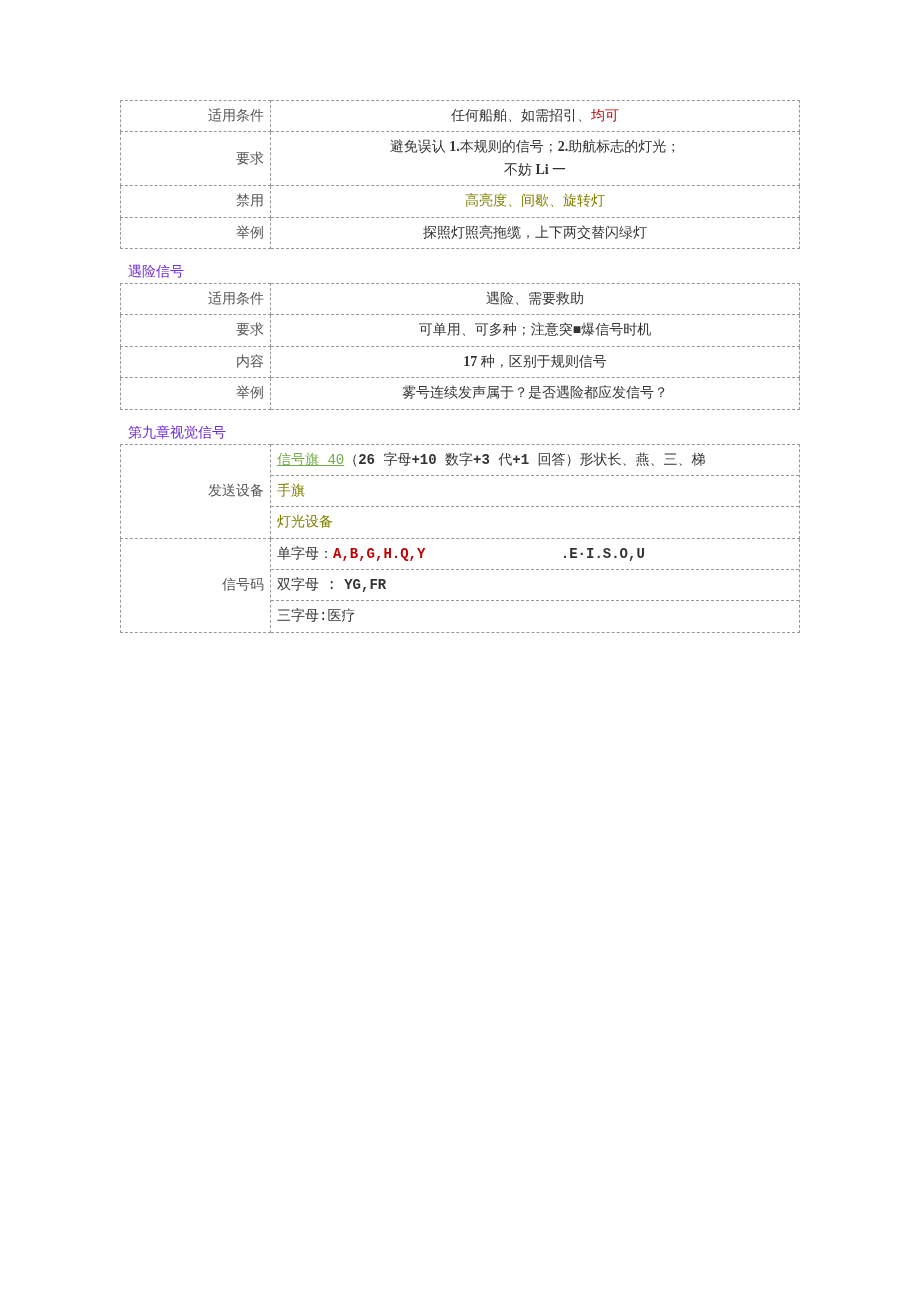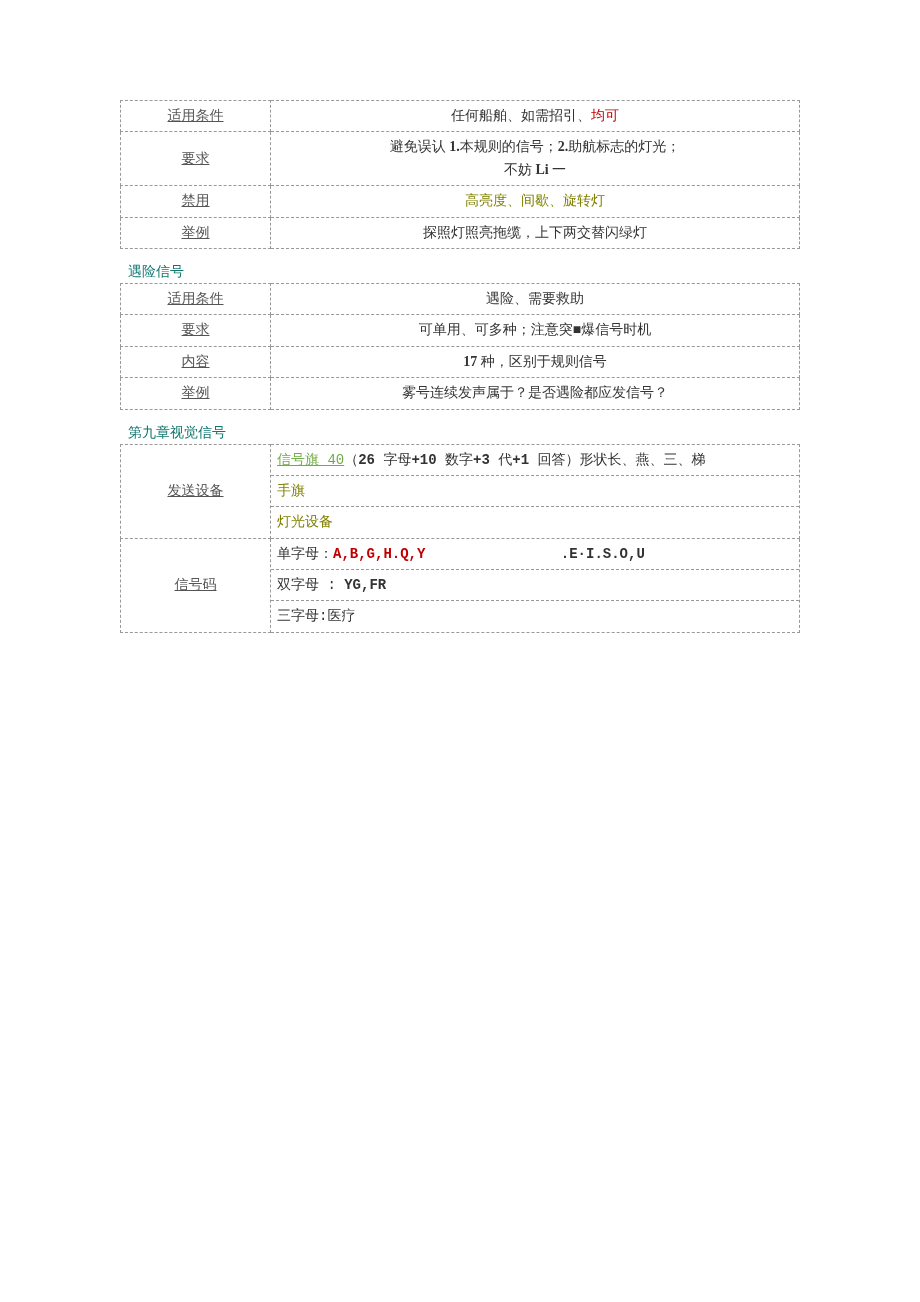--- a/index.html
+++ b/index.html
@@ -17,32 +17,31 @@
       margin-bottom: 4px;
     }
     td {
       border: 1px dashed #999;
       padding: 4px 6px;
       vertical-align: middle;
       line-height: 1.6;
     }
     .label-col {
       width: 150px;
-      text-align: center;
+      text-align: right;
       color: #555;
-      text-decoration: underline;
     }
     .content-col {
       text-align: center;
     }
     .content-center {
       text-align: center;
     }
     .section-title {
-      color: #0f766e;
+      color: #6d28d9;
       font-size: 14px;
       margin: 14px 0 2px 8px;
     }
     .bold { font-weight: bold; }
     .red { color: #c00000; }
     .olive { color: #808000; }
     .green-underline { color: #70AD47; text-decoration: underline; }
     .dual-col {
       display: flex;
     }

